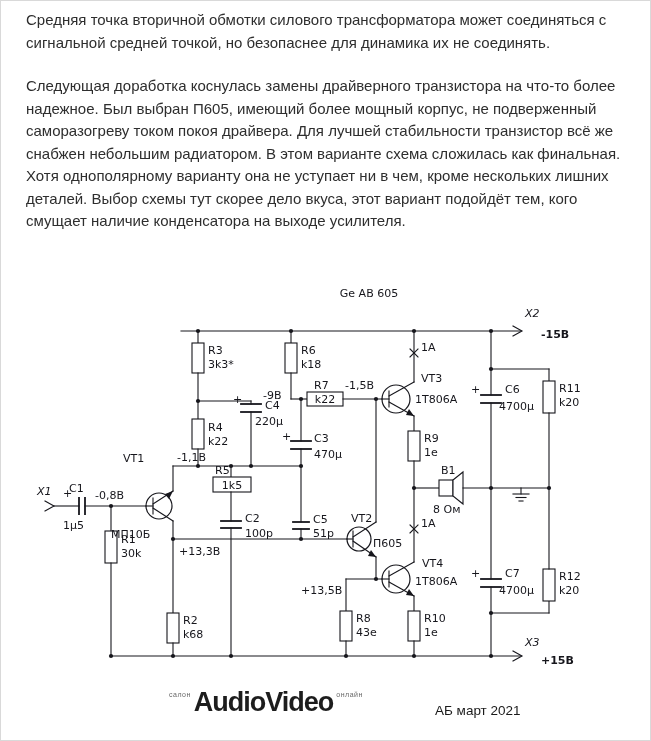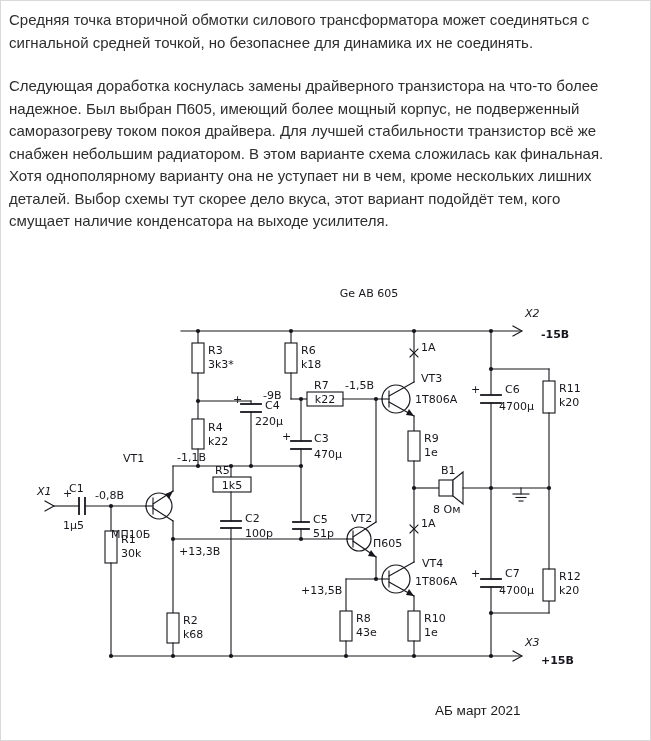--- a/index.html
+++ b/index.html
@@ -1,21 +1,21 @@
 <!DOCTYPE html>
 <html><head>
 <meta charset="utf-8">
 <style>
   html,body{margin:0;padding:0;background:#fff;}
   .page{
     position:relative;width:651px;height:741px;background:#ffffff;
     border:1px solid #d9d9d9;box-sizing:border-box;overflow:hidden;
     font-family:"Liberation Sans",sans-serif;
   }
-  .article{position:absolute;top:8px;left:8px;width:608px;color:#2e2e2e;
+  .article{position:absolute;top:8px;left:25px;width:608px;color:#2e2e2e;
     font-size:15px;line-height:1.5;}
   .article p{margin:0 0 21px 0;}
   svg.sch{position:absolute;top:276px;left:0;}
   .sch line,.sch polyline{stroke:#16161c;stroke-width:1.1;fill:none;stroke-linecap:square;}
   .sch line.plate{stroke-width:1.8;}
   .sch rect{fill:#ffffff;stroke:#16161c;stroke-width:1.1;}
   .sch circle.tr{fill:none;stroke:#16161c;stroke-width:1.2;}
   .sch circle.dot{fill:#16161c;stroke:none;}
   .sch polygon{fill:#16161c;stroke:none;}
   .sch polygon.spk{fill:#ffffff;stroke:#16161c;stroke-width:1.1;}
@@ -317,15 +317,20 @@
         <text x="498" y="593">4700μ</text>
         <text x="558" y="579">R12</text>
         <text x="558" y="593">k20</text>
         <text x="470" y="392" font-size="9">+</text>
         <text x="470" y="576" font-size="9">+</text>
         <text x="232" y="402" font-size="9">+</text>
         <text x="281" y="439" font-size="9">+</text>
       </g>
   </svg>
 
+  <div class="footer-logo">
+    <span class="logo-side">салон</span>
+    <span class="logo-main">AudioVideo</span>
+    <span class="logo-side">онлайн</span>
+  </div>
   <div class="credit">АБ март 2021</div>
 
 </div>
 
 </body></html>

